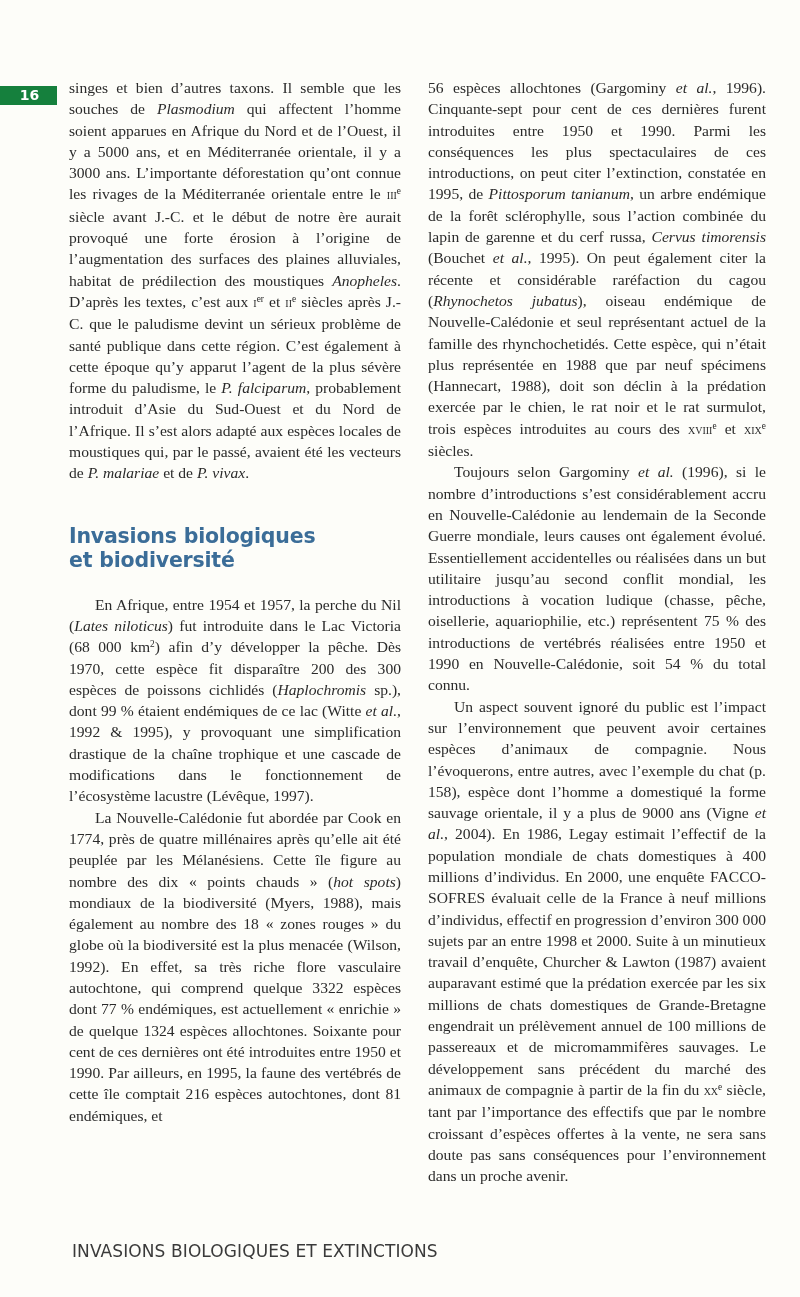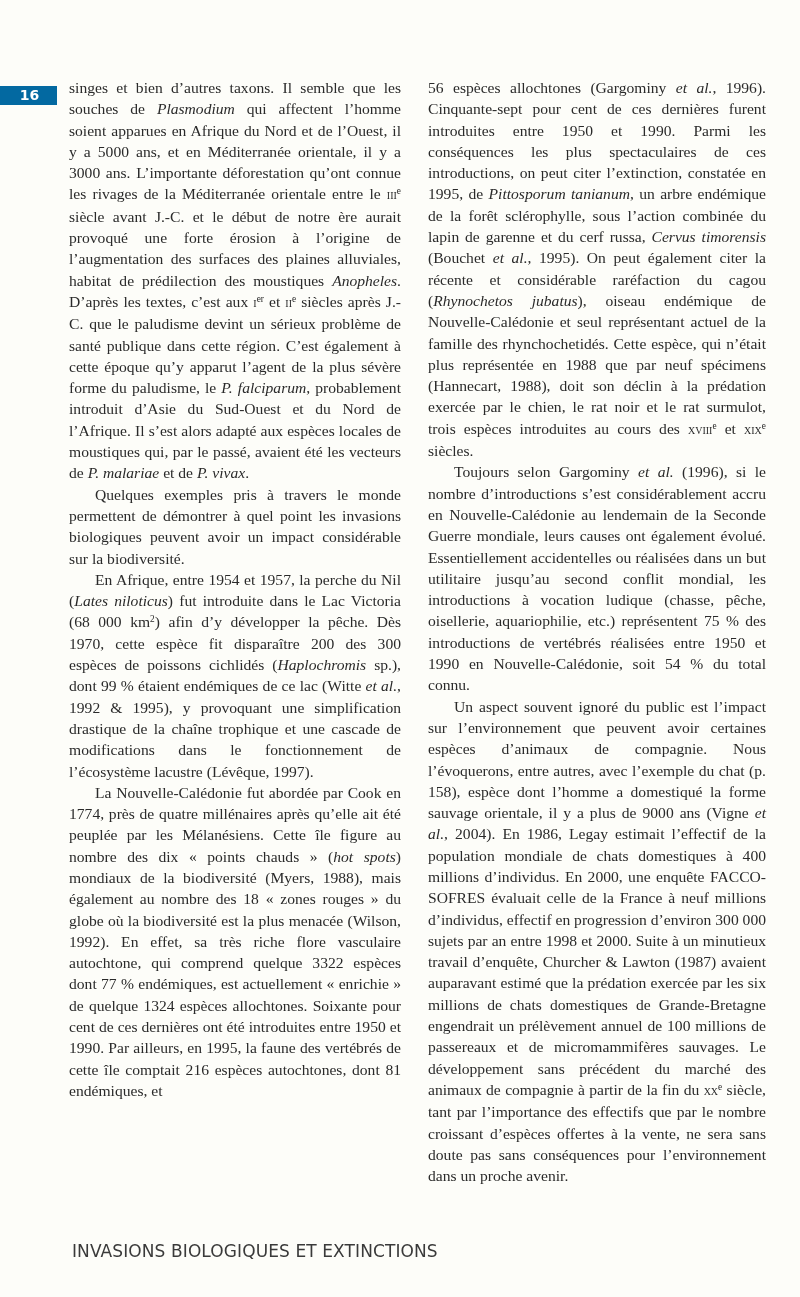--- a/index.html
+++ b/index.html
@@ -7,21 +7,21 @@
       width: 800px; height: 1297px;
       background: #fdfdf9;
       position: relative;
       overflow: hidden;
       color: #2a2a2a;
       font-family: "Liberation Serif", "DejaVu Serif", serif;
     }
     .page-badge {
       position: absolute; left: 0; top: 86px;
       width: 55px; height: 19px;
-      background: #0369a1;
+      background: #15803d;
       color: #fff;
       font-family: "DejaVu Sans", sans-serif;
       font-weight: bold; font-size: 14px;
       line-height: 19px;
       text-align: center;
       padding-left: 2px;
     }
     .col {
       position: absolute; top: 77px;
       width: 332px;
@@ -56,22 +56,22 @@
     }
   </style>
 </head>
 <body>
 
 <div class="page-badge">16</div>
 
 <div class="col col-left">
   <p><span>singes et bien d’autres taxons. Il semble que les souches de </span><em>Plasmodium</em><span> qui affectent l’homme soient apparues en Afrique du Nord et de l’Ouest, il y a 5000 ans, et en Méditerranée orientale, il y a 3000 ans. L’importante déforestation qu’ont connue les rivages de la Méditerranée orientale entre le </span><span class="sc">iii</span><sup>e</sup><span> siècle avant J.-C. et le début de notre ère aurait provoqué une forte érosion à l’origine de l’augmentation des surfaces des plaines alluviales, habitat de prédilection des moustiques </span><em>Anopheles</em><span>. D’après les textes, c’est aux </span><span class="sc">i</span><sup>er</sup><span> et </span><span class="sc">ii</span><sup>e</sup><span> siècles après J.-C. que le paludisme devint un sérieux problème de santé publique dans cette région. C’est également à cette époque qu’y apparut l’agent de la plus sévère forme du paludisme, le </span><em>P. falciparum</em><span>, probablement introduit d’Asie du Sud-Ouest et du Nord de l’Afrique. Il s’est alors adapté aux espèces locales de moustiques qui, par le passé, avaient été les vecteurs de </span><em>P. malariae</em><span> et de </span><em>P. vivax</em><span>.</span></p>
 
+  <h2 class="section-title"><span>Invasions biologiques</span><br><span>et biodiversité</span></h2>
 
-  <p class="indent">Quelques exemples pris à travers le monde permettent de démontrer à quel point les invasions biologiques peuvent avoir un impact considérable sur la biodiversité.</p>
 
   <p class="indent"><span>En Afrique, entre 1954 et 1957, la perche du Nil (</span><em>Lates niloticus</em><span>) fut introduite dans le Lac Victoria (68 000 km</span><sup>2</sup><span>) afin d’y développer la pêche. Dès 1970, cette espèce fit disparaître 200 des 300 espèces de poissons cichlidés (</span><em>Haplochromis</em><span> sp.), dont 99 % étaient endémiques de ce lac (Witte </span><em>et al.</em><span>, 1992 &amp; 1995), y provoquant une simplification drastique de la chaîne trophique et une cascade de modifications dans le fonctionnement de l’écosystème lacustre (Lévêque, 1997).</span></p>
 
   <p class="indent"><span>La Nouvelle-Calédonie fut abordée par Cook en 1774, près de quatre millénaires après qu’elle ait été peuplée par les Mélanésiens. Cette île figure au nombre des dix « points chauds » (</span><em>hot spots</em><span>) mondiaux de la biodiversité (Myers, 1988), mais également au nombre des 18 « zones rouges » du globe où la biodiversité est la plus menacée (Wilson, 1992). En effet, sa très riche flore vasculaire autochtone, qui comprend quelque 3322 espèces dont 77 % endémiques, est actuellement « enrichie » de quelque 1324 espèces allochtones. Soixante pour cent de ces dernières ont été introduites entre 1950 et 1990. Par ailleurs, en 1995, la faune des vertébrés de cette île comptait 216 espèces autochtones, dont 81 endémiques, et</span></p>
 </div>
 
 <div class="col col-right">
   <p><span>56 espèces allochtones (Gargominy </span><em>et al.</em><span>, 1996). Cinquante-sept pour cent de ces dernières furent introduites entre 1950 et 1990. Parmi les conséquences les plus spectaculaires de ces introductions, on peut citer l’extinction, constatée en 1995, de </span><em>Pittosporum tanianum</em><span>, un arbre endémique de la forêt sclérophylle, sous l’action combinée du lapin de garenne et du cerf russa, </span><em>Cervus timorensis</em><span> (Bouchet </span><em>et al.</em><span>, 1995). On peut également citer la récente et considérable raréfaction du cagou (</span><em>Rhynochetos jubatus</em><span>), oiseau endémique de Nouvelle-Calédonie et seul représentant actuel de la famille des rhynchochetidés. Cette espèce, qui n’était plus représentée en 1988 que par neuf spécimens (Hannecart, 1988), doit son déclin à la prédation exercée par le chien, le rat noir et le rat surmulot, trois espèces introduites au cours des </span><span class="sc">xviii</span><sup>e</sup><span> et </span><span class="sc">xix</span><sup>e</sup><span> siècles.</span></p>
 
   <p class="indent"><span>Toujours selon Gargominy </span><em>et al.</em><span> (1996), si le nombre d’introductions s’est considérablement accru en Nouvelle-Calédonie au lendemain de la Seconde Guerre mondiale, leurs causes ont également évolué. Essentiellement accidentelles ou réalisées dans un but utilitaire jusqu’au second conflit mondial, les introductions à vocation ludique (chasse, pêche, oisellerie, aquariophilie, etc.) représentent 75 % des introductions de vertébrés réalisées entre 1950 et 1990 en Nouvelle-Calédonie, soit 54 % du total connu.</span></p>

